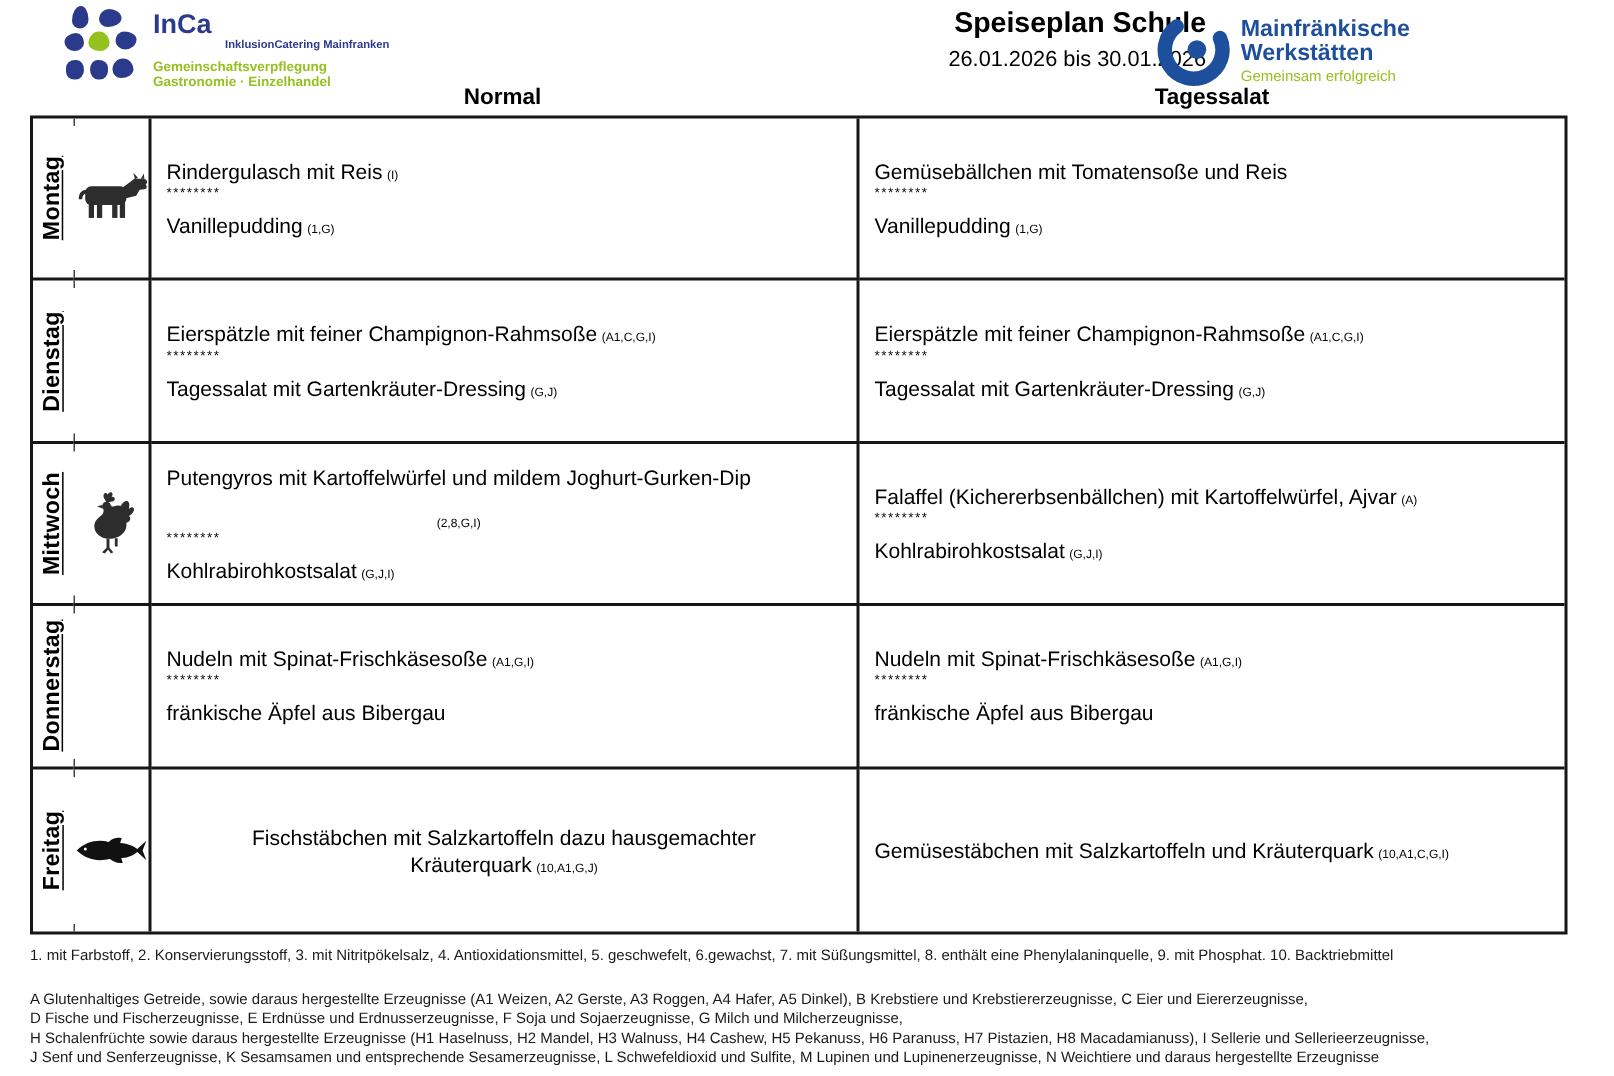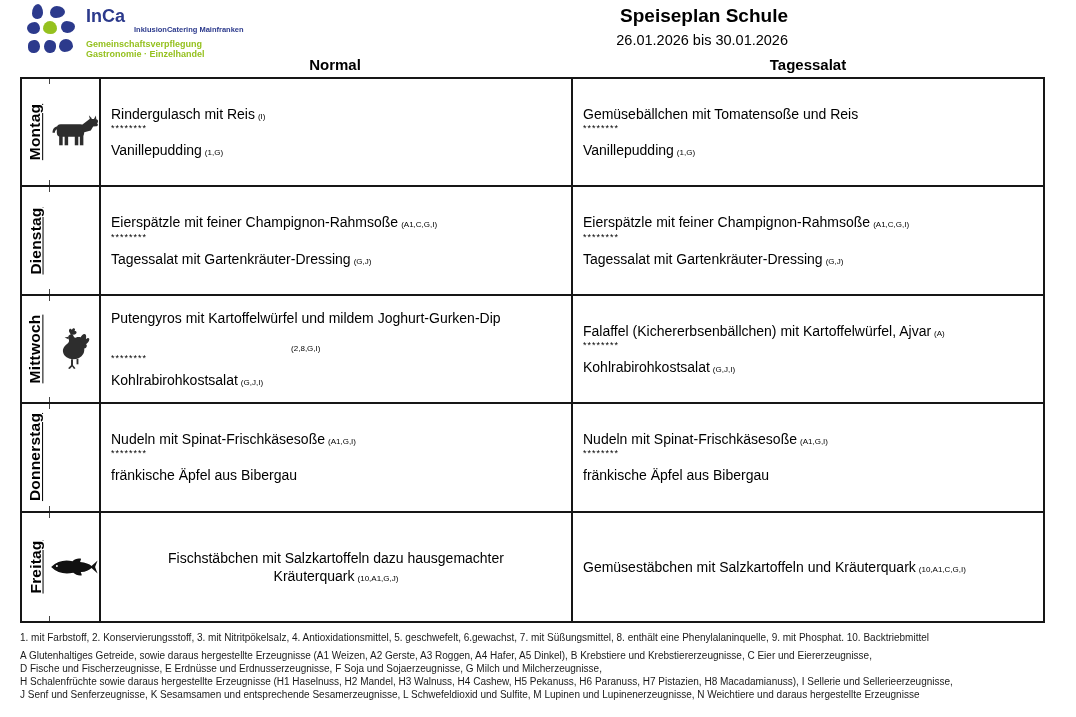--- a/index.html
+++ b/index.html
@@ -6,21 +6,21 @@
   html,body { width:1076px; height:717px; }
   body {
     position: relative;
     background: #ffffff;
     font-family: "Liberation Sans", sans-serif;
     color: #000;
     overflow: hidden;
   }
 
   
-  .header { position:absolute; left:0; top:0; width:924px; height:56px; }
+  .header { position:absolute; left:16px; top:0; width:924px; height:56px; }
 
   .inca-logo { position:absolute; left:27px; top:4px; display:flex; gap:9px; }
   .blob-grid { position:relative; width:50px; height:50px; }
   .blob { position:absolute; background:#2c3a8c; }
   .blob.green { background:#95c11f; }
   .b1 { left:5px;  top:0;    width:11px; height:15px; border-radius:55% 45% 50% 50% / 65% 60% 40% 35%; }
   .b2 { left:23px; top:2px;  width:15px; height:12px; border-radius:45% 55% 60% 40% / 55% 50% 50% 45%; }
   .b3 { left:0;    top:18px; width:13px; height:12px; border-radius:60% 40% 50% 50% / 50% 55% 45% 50%; }
   .b4 { left:16px; top:17px; width:14px; height:13px; border-radius:50% 50% 45% 55% / 60% 60% 40% 40%; }
   .b5 { left:34px; top:17px; width:14px; height:12px; border-radius:40% 60% 55% 45% / 50% 45% 55% 50%; }
@@ -83,21 +83,21 @@
     text-align:center; font-size:14px; padding:0 10px; line-height:1.3;
   }
   .allerg { font-size:8px; margin-left:3px; white-space:nowrap; }
   .allerg:empty { display:none; }
   .allerg.block { display:block; margin-left:0; line-height:8px; margin-top:18px; }
   .sep { font-size:9px; letter-spacing:1px; line-height:7px; margin:2px 0 9px 0; }
 
   
   .footnotes { position:absolute; left:20px; top:631px; width:1050px; }
   .footnote { font-size:10px; line-height:13px; white-space:nowrap; color:#1a1a1a; }
-  .footnote.first { margin-bottom:5px; }
+  .footnote.first { margin-bottom:16px; }
 </style>
 </head>
 <body>
 
 <div class="header">
 
   <div class="inca-logo">
     <div class="blob-grid">
       <div class="blob b1"></div>
         <div class="blob b2"></div>
@@ -114,20 +114,31 @@
       <div class="inca-tag first">Gemeinschaftsverpflegung</div>
       <div class="inca-tag">Gastronomie · Einzelhandel</div>
     </div>
   </div>
 
   <div class="title-block">
     <div class="page-title">Speiseplan Schule</div>
     <div class="date-range">26.01.2026 bis 30.01.2026</div>
   </div>
 
+  <div class="mfw-logo">
+    <svg class="mfw-mark" viewBox="0 0 52 52">
+      <path d="M14 9 A 20 20 0 1 0 44 17" fill="none" stroke="#1e4f9c" stroke-width="10" stroke-linecap="round"></path>
+      <circle cx="28" cy="25" r="6.5" fill="#1e4f9c"></circle>
+    </svg>
+    <div class="mfw-text">
+      <div class="mfw-name">Mainfränkische</div>
+      <div class="mfw-name">Werkstätten</div>
+      <div class="mfw-tag">Gemeinsam erfolgreich</div>
+    </div>
+  </div>
 </div>
 
 <div class="col-header normal">Normal</div>
 <div class="col-header fleischlos">Tagessalat</div>
 
 <div class="menu-table">
 
   <div class="cell day-cell">
     <span class="day-label">Montag</span>
   </div>

